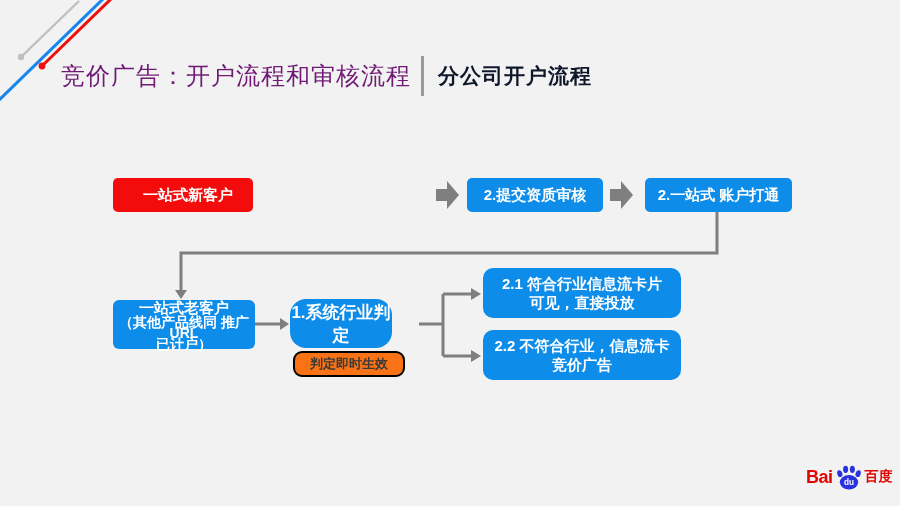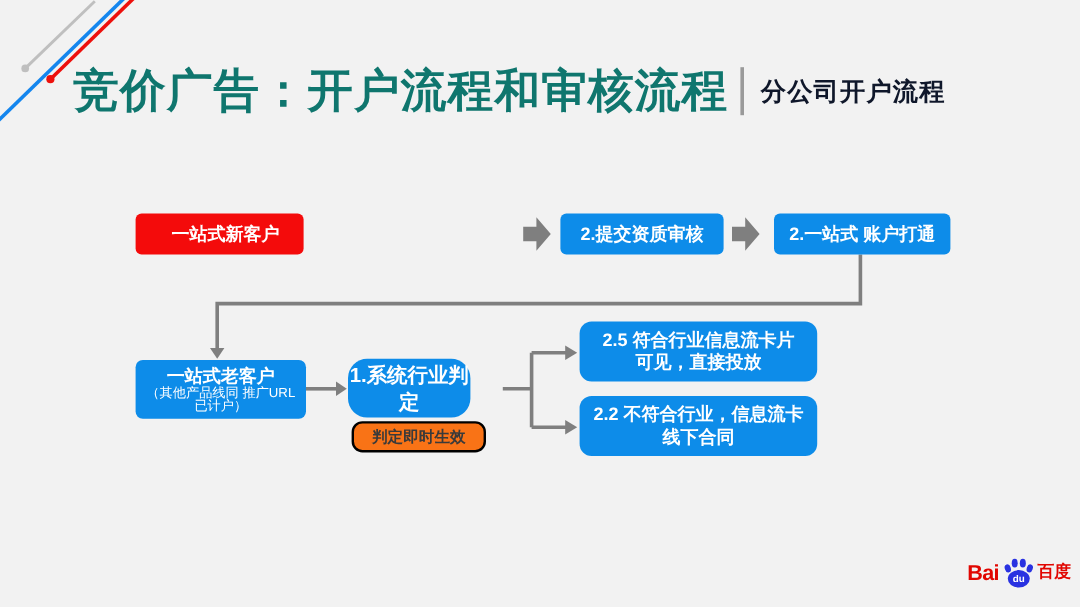--- a/index.html
+++ b/index.html
@@ -17,22 +17,22 @@
   svg{display:block;}
   .decor{position:absolute;left:0;top:0;}
   .connectors{position:absolute;left:0;top:0;pointer-events:none;}
 
   
   .header{
     position:absolute;left:61px;top:52px;
     display:flex;align-items:center;height:48px;
   }
   .title{
-    font-size:38px;line-height:48px;
-    color:#0f766e;font-weight:700;letter-spacing:1px;
+    font-size:24px;line-height:48px;
+    color:#701a75;font-weight:400;letter-spacing:1px;
     white-space:nowrap;
   }
   .title-divider{
     width:3px;height:40px;background:#9a9a9a;
     margin:0 14px 0 10px;flex:0 0 auto;
   }
   .subtitle{
     font-size:21px;color:#0f172a;font-weight:700;
     letter-spacing:1px;white-space:nowrap;
   }
@@ -48,21 +48,21 @@
   .box.red{background:#f40b0b;padding-left:10px;}
   .box-new{left:113px;top:178px;width:140px;height:34px;font-size:15px;}
   .box-step1{left:290px;top:178px;width:134px;height:34px;font-size:15px;}
   .box-step2{left:467px;top:178px;width:136px;height:34px;font-size:15px;}
   .box-step3{left:645px;top:178px;width:147px;height:34px;font-size:15px;}
   .box-old{
     left:113px;top:300px;width:142px;height:49px;
     flex-direction:column;border-radius:6px;
   }
   .box-old .old-title{font-size:15px;line-height:18px;}
-  .box-old .old-note{font-size:11px;line-height:11px;font-weight:normal;}
+  .box-old .old-note{font-size:14px;line-height:11px;font-weight:bold;}
   .box-old .old-note span{display:block;}
   .box-judge{left:290px;top:299px;width:102px;height:49px;font-size:17px;border-radius:16px;}
   .judge-note{
     position:absolute;left:293px;top:351px;width:112px;height:26px;
     background:#f97316;border:2px solid #000000;border-radius:9px;
     display:flex;align-items:center;justify-content:center;
     color:#3a3a3a;font-size:13px;font-weight:600;box-sizing:border-box;
   }
   .box-branch{
     width:198px;height:50px;border-radius:10px;
@@ -129,26 +129,26 @@
     <div class="old-note">
       <span>（其他产品线同 推广URL</span>
       <span>已计户）</span>
     </div>
   </div>
 
   <div class="box box-judge">1.系统行业判定</div>
   <div class="judge-note">判定即时生效</div>
 
   <div class="box box-branch box-match">
-    <span>2.5 符合行业信息流卡片</span>
+    <span>2.1 符合行业信息流卡片</span>
     <span>可见，直接投放</span>
   </div>
   <div class="box box-branch box-mismatch">
     <span>2.2 不符合行业，信息流卡</span>
-    <span>线下合同</span>
+    <span>竞价广告</span>
   </div>
 
   <div class="logo">
     <span class="bai">Bai</span>
     <svg width="29" height="27" viewBox="0 0 30 28">
       <ellipse cx="6" cy="10" rx="2.6" ry="3.6" transform="rotate(-18 6 10)" fill="#2932e1"></ellipse>
       <ellipse cx="12" cy="5.5" rx="2.6" ry="3.8" fill="#2932e1"></ellipse>
       <ellipse cx="19" cy="5.5" rx="2.6" ry="3.8" fill="#2932e1"></ellipse>
       <ellipse cx="25" cy="10" rx="2.6" ry="3.6" transform="rotate(18 25 10)" fill="#2932e1"></ellipse>
       <ellipse cx="15.5" cy="19" rx="9.5" ry="7.5" fill="#2932e1"></ellipse>

